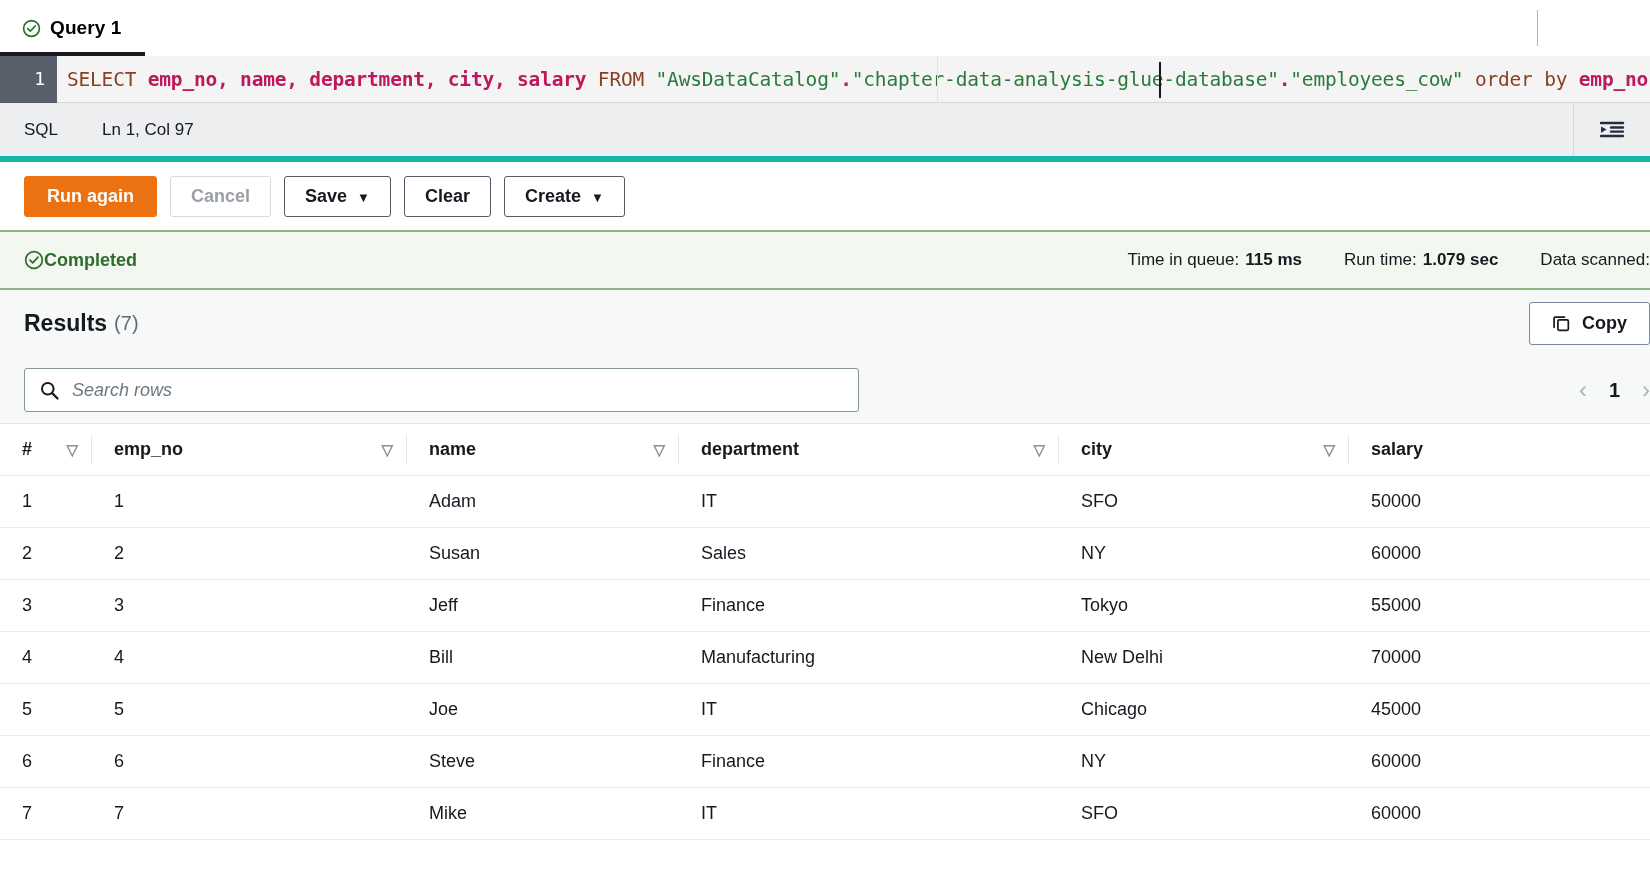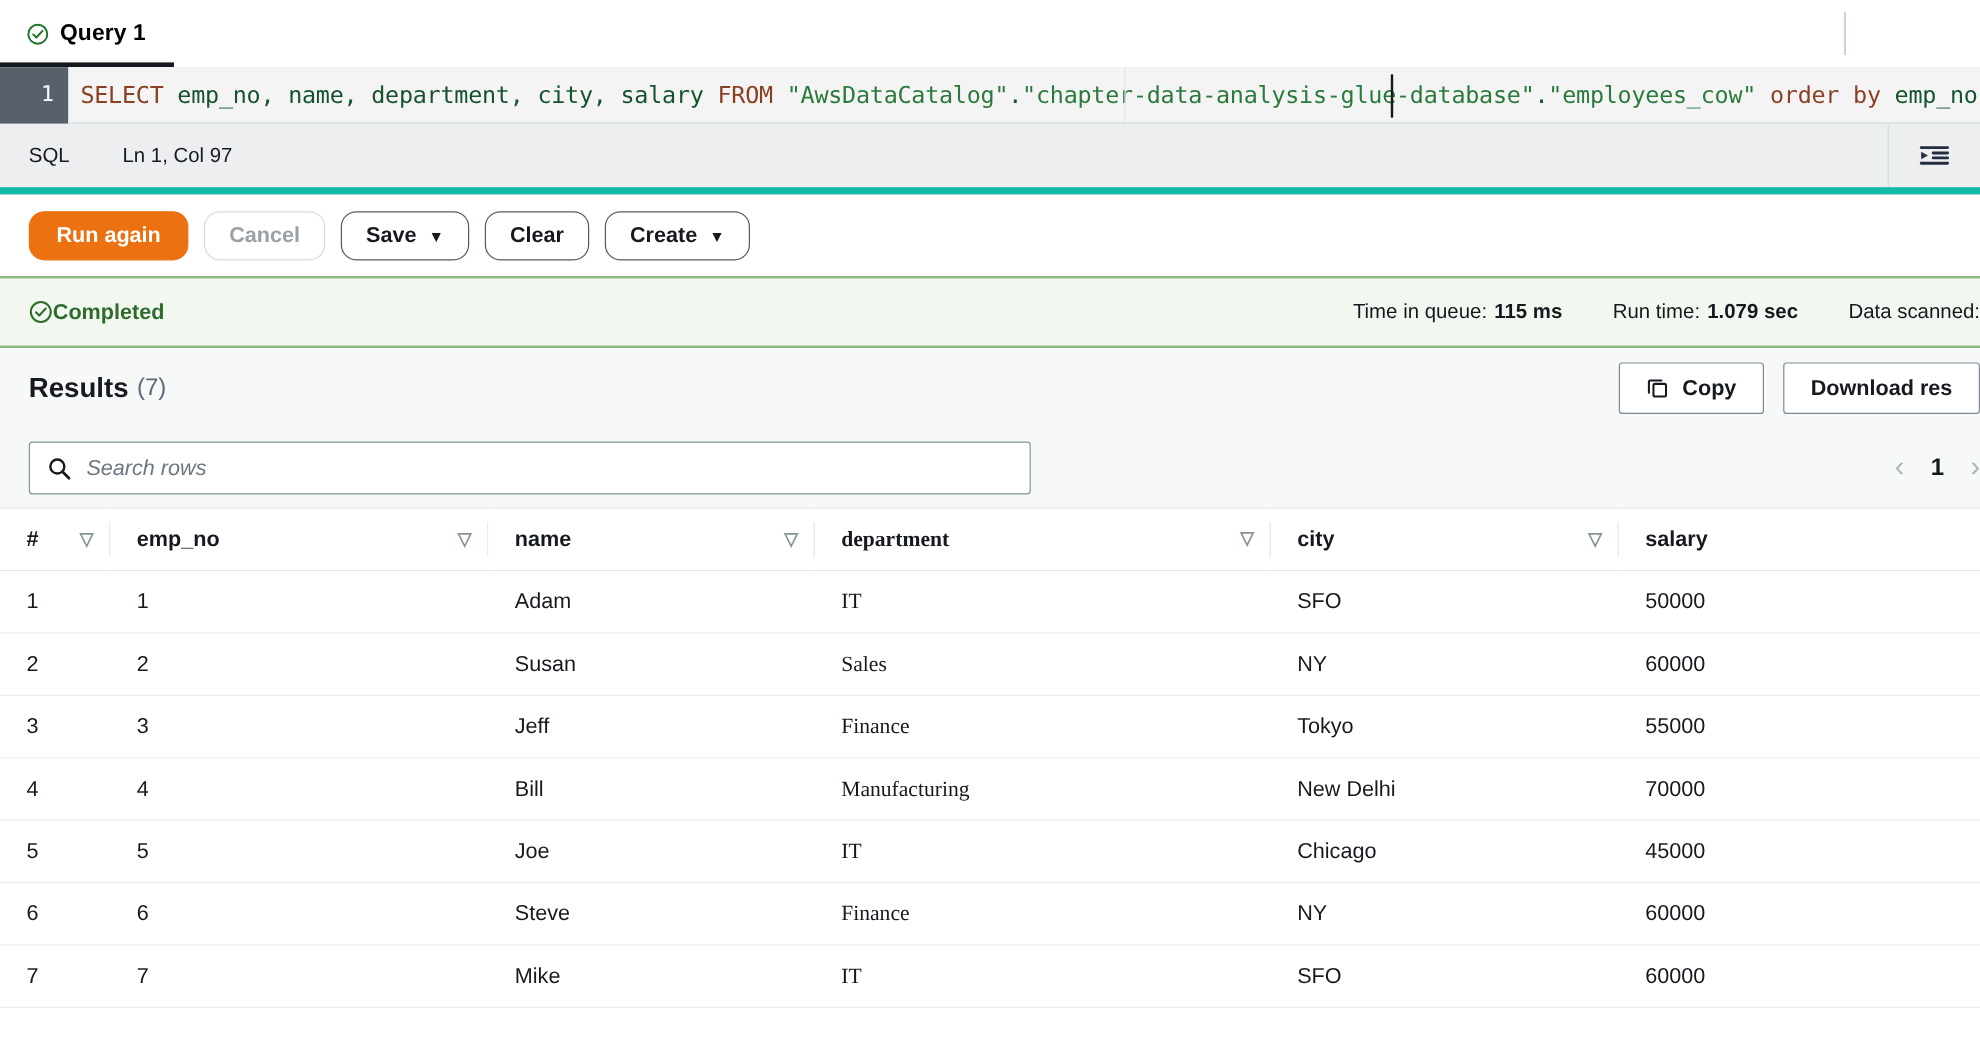--- a/index.html
+++ b/index.html
@@ -86,21 +86,21 @@
   .code-line {
     font-family: "DejaVu Sans Mono", monospace;
     font-size: 19.5px;
     white-space: pre;
     padding-left: 10px;
     letter-spacing: -0.2px;
     line-height: 48px;
   }
   .kw   { color: #8b3f23; }
   .str  { color: #2a7a3b; }
-  .plain{ color: #14532d; }
+  .plain{ color: #be185d; font-weight: bold; }
   .caret {
     position: absolute;
     top: 6px;
     height: 36px;
     width: 1.5px;
     background: #16191f;
     left: 1102px;
   }
   .editor-underline {
     position: absolute;
@@ -149,21 +149,21 @@
   .action-bar {
     height: 68px;
     background: #ffffff;
     display: flex;
     align-items: center;
     gap: 13px;
     padding-left: 24px;
   }
   .btn {
     height: 41px;
-    border-radius: 13px;
+    border-radius: 3px;
     font-size: 18px;
     font-weight: bold;
     display: inline-flex;
     align-items: center;
     justify-content: center;
     gap: 10px;
     padding: 0 20px;
     cursor: pointer;
     user-select: none;
     background: #ffffff;
@@ -353,21 +353,21 @@
     height: 52px;
     padding: 0 0 0 22px;
     border-bottom: 1px solid #eaedf0;
     vertical-align: middle;
     overflow: hidden;
     white-space: nowrap;
   }
   .c-num   { width: 92px; }
   .c-empno { width: 315px; }
   .c-name  { width: 272px; }
-  .c-dept  { width: 380px; font-family: Liberation Serif, serif; }
+  .c-dept  { width: 380px; }
   .c-city  { width: 290px; }
   .c-salary{ width: 301px; }
 </style>
 </head>
 <body>
 
 <div class="tab-strip">
   <div class="tab">
     <span class="check-circle">
       <svg width="19" height="19" viewBox="0 0 20 20">
@@ -444,21 +444,20 @@
     <div class="results-actions">
       <div class="btn-light">
         <span>
           <svg width="19" height="19" viewBox="0 0 20 20" style="display:block">
             <rect x="6.2" y="6.2" width="11" height="11" rx="1.3" fill="none" stroke="#16191f" stroke-width="1.8"></rect>
             <path d="M13.2 3.2 H3.4 A1.2 1.2 0 0 0 2.2 4.4 V14" fill="none" stroke="#16191f" stroke-width="1.8" stroke-linecap="round"></path>
           </svg>
         </span>
         <span>Copy</span>
       </div>
-      <div class="btn-light">Download res</div>
     </div>
   </div>
 
   <div class="search-row">
     <div class="search-box">
       <span>
         <svg width="21" height="21" viewBox="0 0 22 22" style="display:block">
           <circle cx="9.2" cy="9.2" r="6.1" fill="none" stroke="#16191f" stroke-width="2.1"></circle>
           <path d="M13.8 13.8 L19.4 19.4" stroke="#16191f" stroke-width="2.4" stroke-linecap="round"></path>
         </svg>

